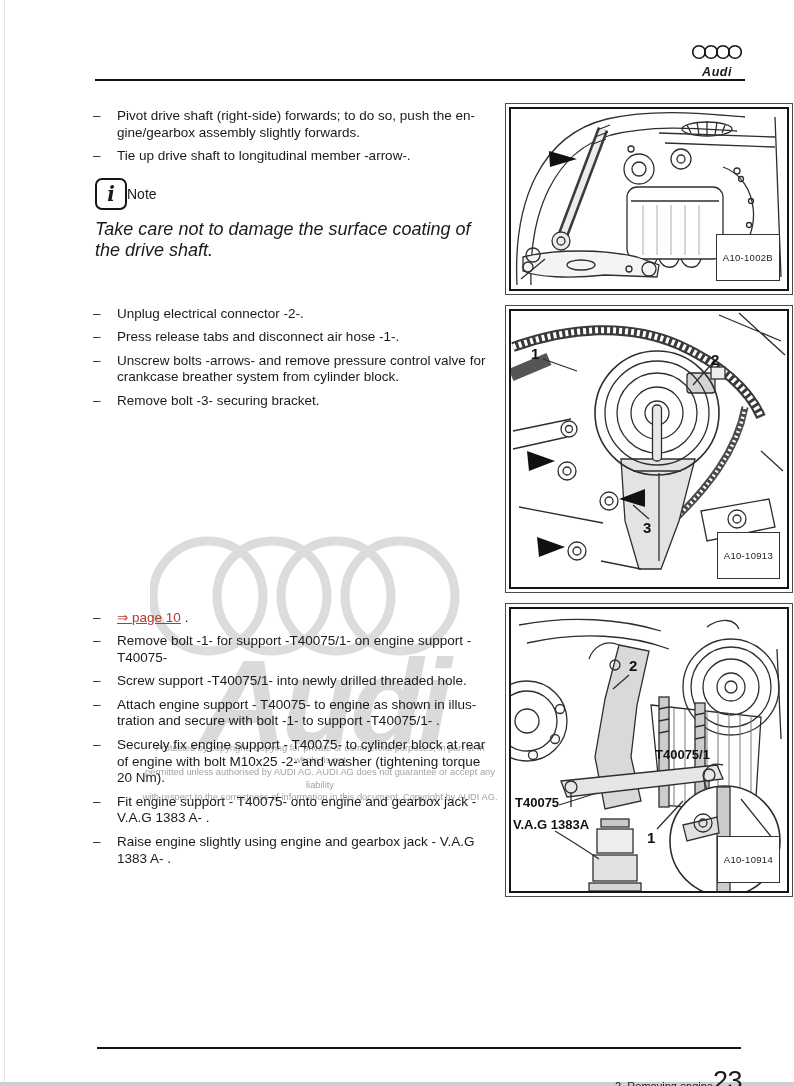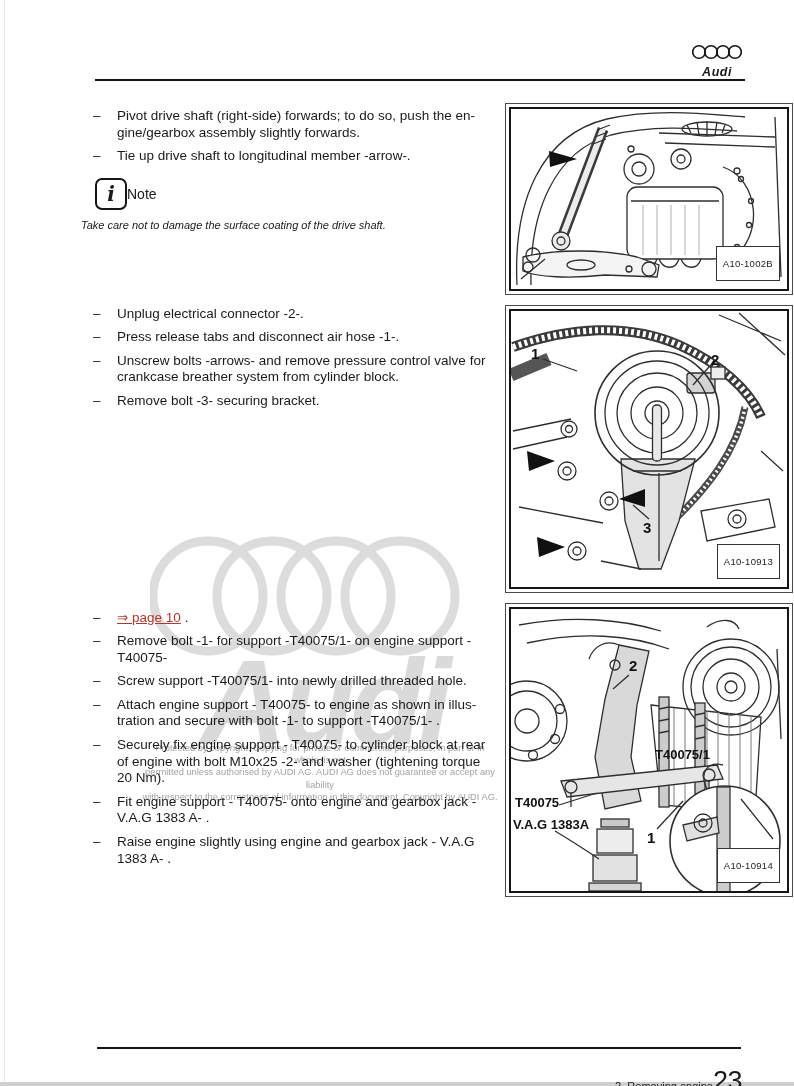--- a/index.html
+++ b/index.html
@@ -35,28 +35,28 @@
   .bullet { display:grid; grid-template-columns:24px 1fr; margin-bottom:6.5px; font-size:13.5px; line-height:16.8px; }
   .bullet .marker { }
   .bullet .btxt { white-space:pre-line; }
   a.xref { color:#b03a2e; text-decoration:underline; }
 
   .note-row { position:absolute; left:95px; top:178px; display:flex; align-items:center; z-index:2; }
   .note-icon { width:28px; height:28px; border:2px solid #151515; border-radius:7px;
                display:flex; align-items:center; justify-content:center;
                font-family:"DejaVu Serif", serif; font-style:italic; font-weight:700; font-size:20px; }
   .note-label { font-size:14px; font-weight:400; }
-  .note-text { position:absolute; left:81px; top:219px; width:400px; font-size:11px; font-style:italic; z-index:2; }
+  .note-text { position:absolute; left:95px; top:219px; width:400px; font-size:18px; font-style:italic; z-index:2; }
 
   
   .fig { position:absolute; left:505px; box-sizing:border-box; border:1px solid #4a4a4a; padding:3px; background:#fff; z-index:2; }
   .fig-inner { position:relative; width:100%; height:100%; box-sizing:border-box; border:2px solid #151515; }
   .fig-inner svg { display:block; width:100%; height:100%; }
   .fig-tag { position:absolute; right:7px; bottom:8px; border:1px solid #333; background:#fff;
-             font-size:9.5px; padding:11px 6px; letter-spacing:.3px; color:#222; }
+             font-size:9.5px; padding:17px 6px; letter-spacing:.3px; color:#222; }
   .fig1 { top:103px; width:288px; height:192px; }
   .fig2 { top:305px; width:288px; height:288px; }
   .fig3 { top:603px; width:288px; height:294px; }
   text.callout { font-size:15px; font-weight:700; fill:#111; }
   text.tool { font-size:13px; font-weight:700; fill:#111; }
 </style>
 </head>
 <body>
 
 <div class="page">

